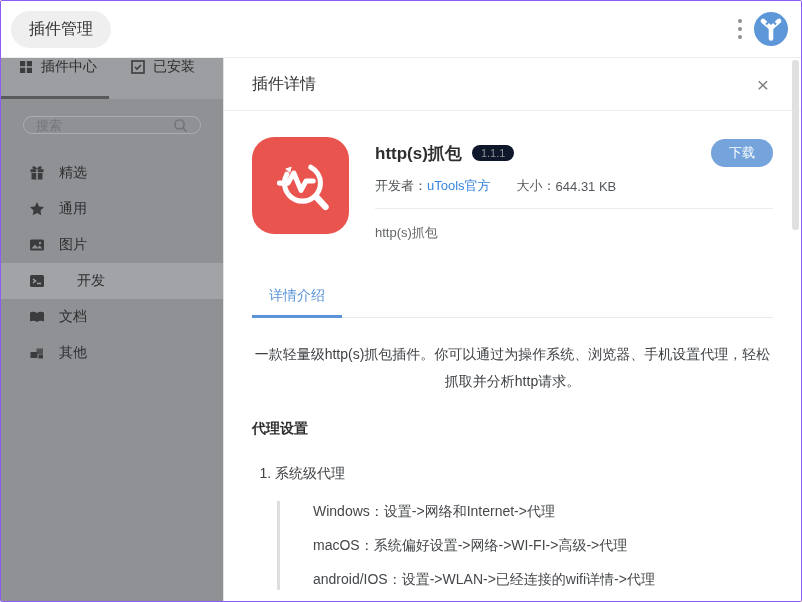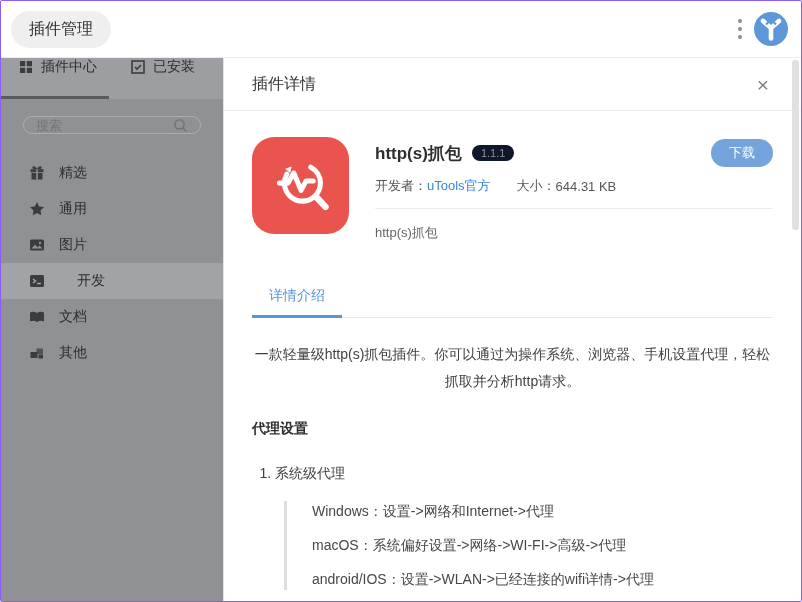--- a/index.html
+++ b/index.html
@@ -67,21 +67,21 @@
 
   .tabs-row { margin-top:44px; border-bottom:1px solid #e9e9e9; }
   .d-tab { display:inline-block; color:#5a93d8; font-size:14px; padding:0 17px 10px;
            border-bottom:3px solid #5a93d8; margin-bottom:-1px; cursor:pointer; }
 
   .article { margin-top:23px; font-size:14px; color:#3f4245; }
   .article .intro { line-height:1.95; margin-bottom:24px;text-align:center; }
   .article h4 { font-size:14px; color:#2f2f2f; margin-bottom:22px; }
   .article ol { margin:0; padding-left:23px; }
   .article li { margin-bottom:17px; line-height:1.9; }
-  .quote { border-left:3px solid #dedede; margin:15px 0 19px 9px; padding-left:25px; }
+  .quote { border-left:3px solid #dedede; margin:15px 0 19px 2px; padding-left:33px; }
   .quote p { margin:13px 0; color:#45484b; line-height:1.5; }
 
   .scroll-thumb { position:absolute; top:2px; right:2px; width:7px; height:170px;
                   background:#e0e0e0; border-radius:3px; cursor:pointer; }
 </style>
 </head>
 <body>
 
 <div class="window">
 

